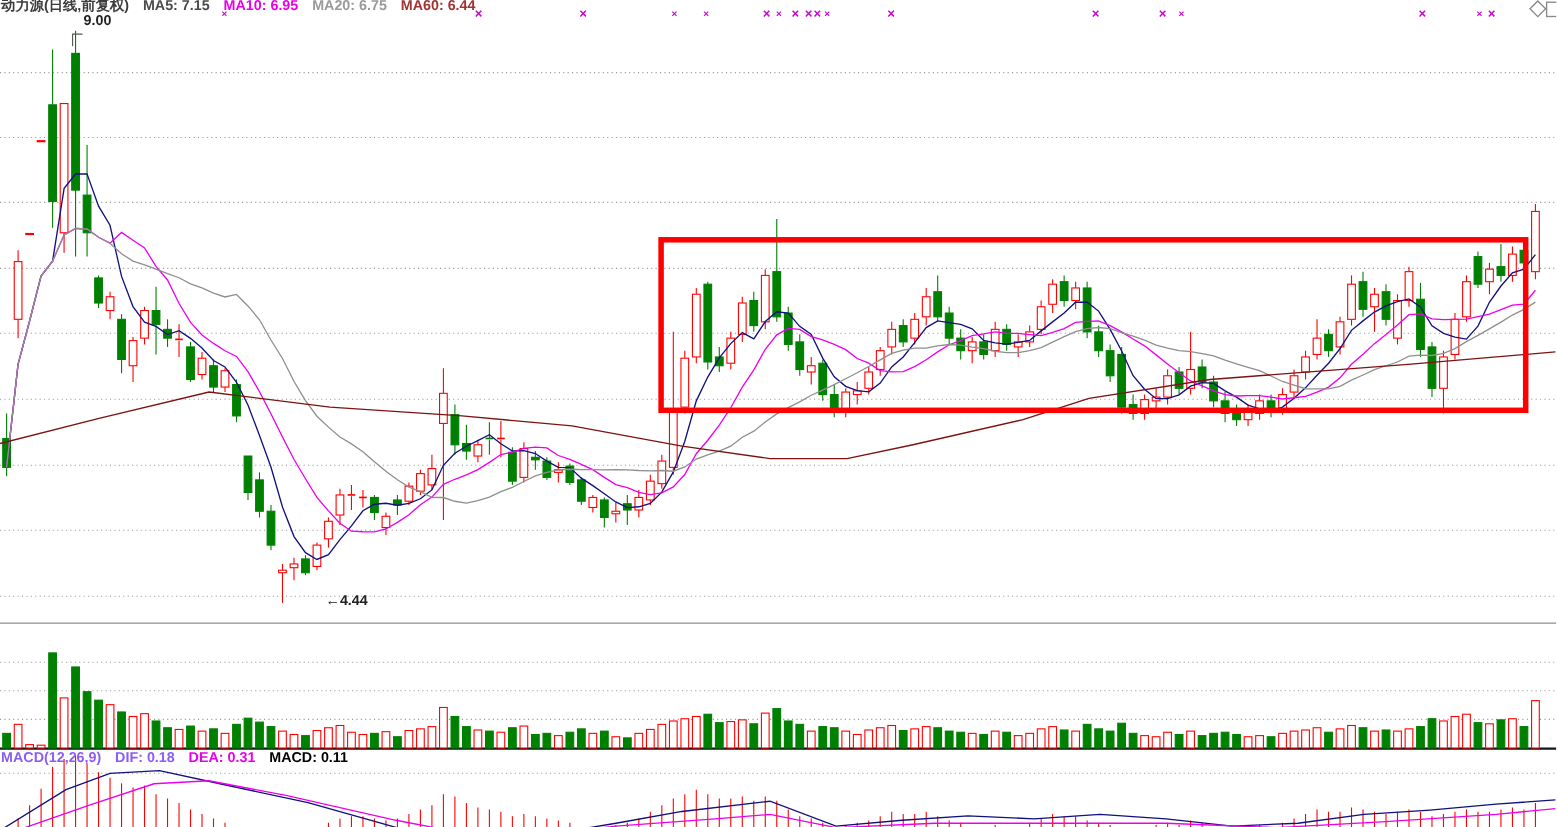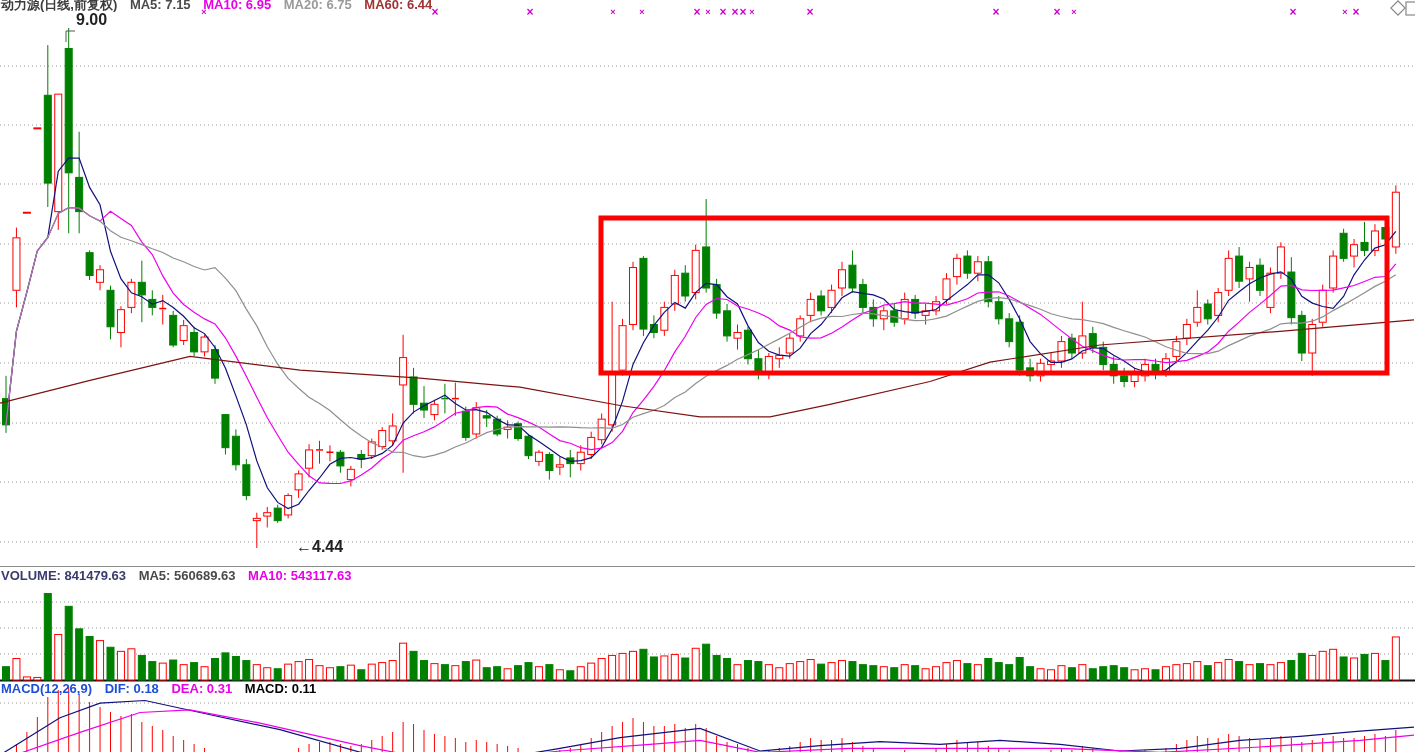--- a/index.html
+++ b/index.html
@@ -7,23 +7,23 @@
   #app{position:relative;width:1415px;height:752px;background:#fff;}
   svg{position:absolute;left:0;top:0;}
   .hdr{position:absolute;white-space:nowrap;font-size:13px;font-weight:bold;letter-spacing:0px;}
   .hdr span{margin-right:9px;}
   .t-name{color:#3c3c3c;}
   .t-ma5{color:#4a4a4a;}
   .t-ma10{color:#e800e8;}
   .t-ma20{color:#9a9a9a;}
   .t-ma60{color:#a03333;}
   .t-vol{color:#3a3a6e;}
-  .t-dark{color:#1d4ed8;}
+  .t-dark{color:#8b5cf6;}
   .t-gray{color:#000000;}
-  .price-label{position:absolute;font-size:16px;font-weight:bold;color:#222;white-space:nowrap;}
+  .price-label{position:absolute;font-size:13px;font-weight:bold;color:#222;white-space:nowrap;}
 </style>
 </head>
 <body>
 
 <div id="app">
 
   <svg id="chart-svg" width="1415" height="752" viewBox="0 0 1415 752">
     <g id="g-main">
         <line x1="0" y1="66" x2="1415" y2="66" stroke="#999999" stroke-width="1" stroke-dasharray="1 3"></line>
         <line x1="0" y1="125" x2="1415" y2="125" stroke="#999999" stroke-width="1" stroke-dasharray="1 3"></line>
@@ -721,25 +721,20 @@
   </svg>
 
   <div class="hdr" id="hdr-main" style="left:1px;top:-4px;">
     <span class="t-name">动力源(日线,前复权)</span>
     <span class="t-ma5">MA5: 7.15</span>
     <span class="t-ma10">MA10: 6.95</span>
     <span class="t-ma20">MA20: 6.75</span>
     <span class="t-ma60">MA60: 6.44</span>
   </div>
 
-  <div class="hdr" id="hdr-vol" style="left:1px;top:568px;">
-    <span class="t-vol">VOLUME: 841479.63</span>
-    <span class="t-ma5">MA5: 560689.63</span>
-    <span class="t-ma10">MA10: 543117.63</span>
-  </div>
 
   <div class="hdr" id="hdr-macd" style="left:1px;top:681px;">
     <span class="t-dark">MACD(12,26,9)</span>
     <span class="t-dark">DIF: 0.18</span>
     <span class="t-ma10">DEA: 0.31</span>
     <span class="t-gray">MACD: 0.11</span>
   </div>
 
   <div class="price-label" style="left:76px;top:11px;">9.00</div>
   <div class="price-label" style="left:256px;top:538px;margin-left:40px;">←4.44</div>

